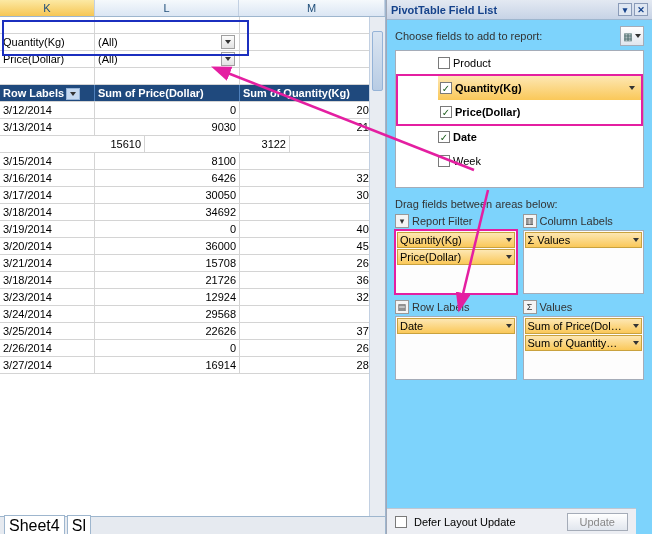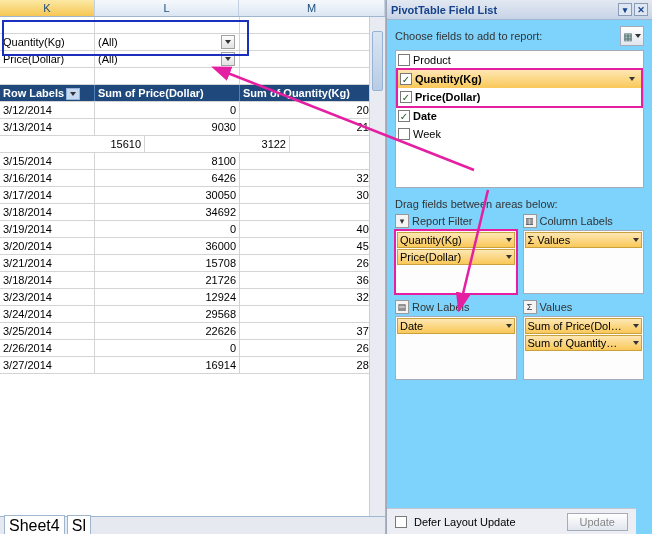--- a/index.html
+++ b/index.html
@@ -37,21 +37,21 @@
 .pane-title .spacer { flex: 1; }
 .pin-btn, .close-btn { width: 14px; height: 13px; border: 1px solid #8a9bb8; background: #dfe7f2; margin-left: 2px; display: flex; align-items: center; justify-content: center; font-size: 9px; cursor: pointer; }
 
 .section { padding: 6px 8px 4px; }
 .section-lbl { color: #333; margin-bottom: 4px; display: flex; align-items: center; }
 .opt-btn { width: 24px; height: 20px; border: 1px solid #a5acb8; background: linear-gradient(#fff,#e1e6ee); margin-left: auto; display: flex; align-items: center; justify-content: center; }
 .opt-btn::after { content: ""; border-left: 3px solid transparent; border-right: 3px solid transparent; border-top: 4px solid #333; margin-left: 2px; }
 .opt-btn::before { content: "▦"; font-size: 10px; color: #466; }
 
 .field-list { border: 1px solid #a5acb8; background: #fff; height: 138px; overflow: hidden; }
-.field-item { display: flex; align-items: center; height: 18px; padding: 0 2px; border-bottom: 0; }
+.field-item { display: flex; align-items: center; height: 24px; padding: 0 2px; border-bottom: 0; margin-left: 40px; }
 .field-item.orange { background: linear-gradient(#fde7b3,#fac859); }
 .chk { width: 12px; height: 12px; border: 1px solid #7a7a7a; background: #fff; margin-right: 3px; display: flex; align-items: center; justify-content: center; font-size: 10px; color: #1a5c1a; }
 .field-item .fname { flex: 1; font-weight: bold; }
 .field-item.plain .fname { font-weight: normal; }
 .field-dd { width: 14px; height: 12px; display: flex; align-items: center; justify-content: center; }
 .field-dd::after { content: ""; border-left: 3px solid transparent; border-right: 3px solid transparent; border-top: 4px solid #333; }
 
 .drag-lbl { padding: 6px 8px 2px; color: #333; }
 .areas { display: grid; grid-template-columns: 1fr 1fr; grid-template-rows: auto auto; gap: 4px 6px; padding: 0 8px; }
 .area { }

